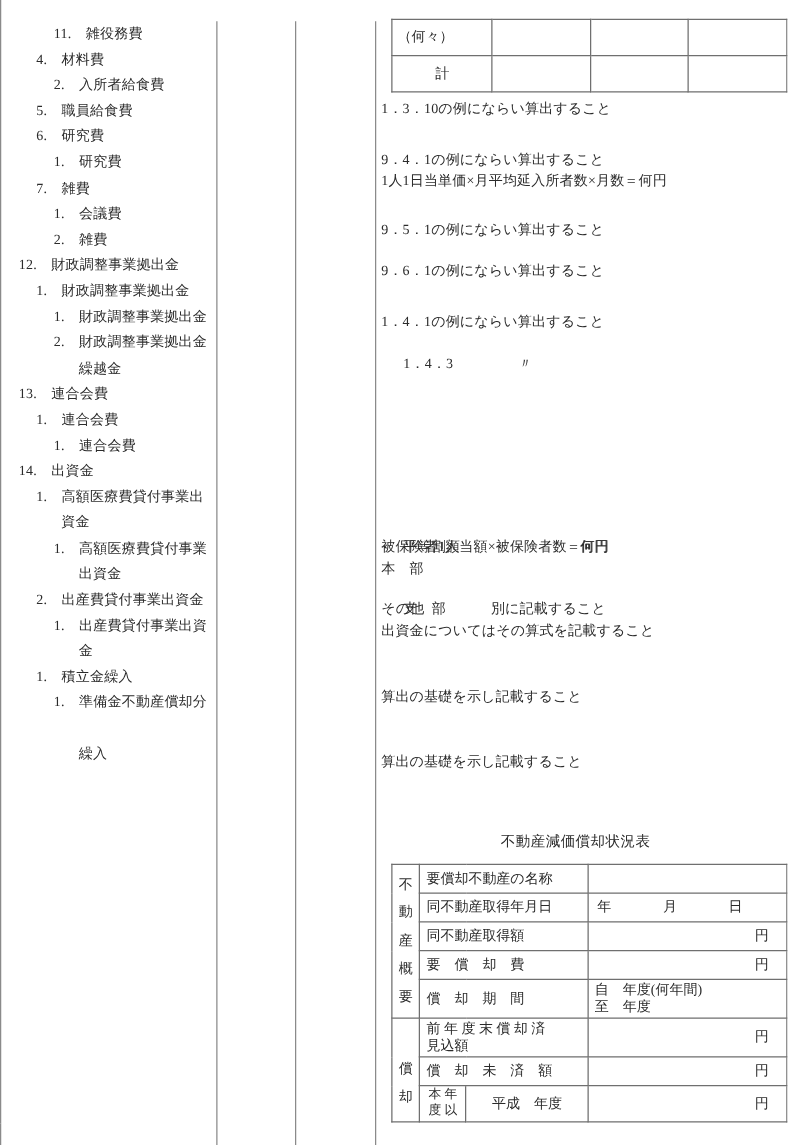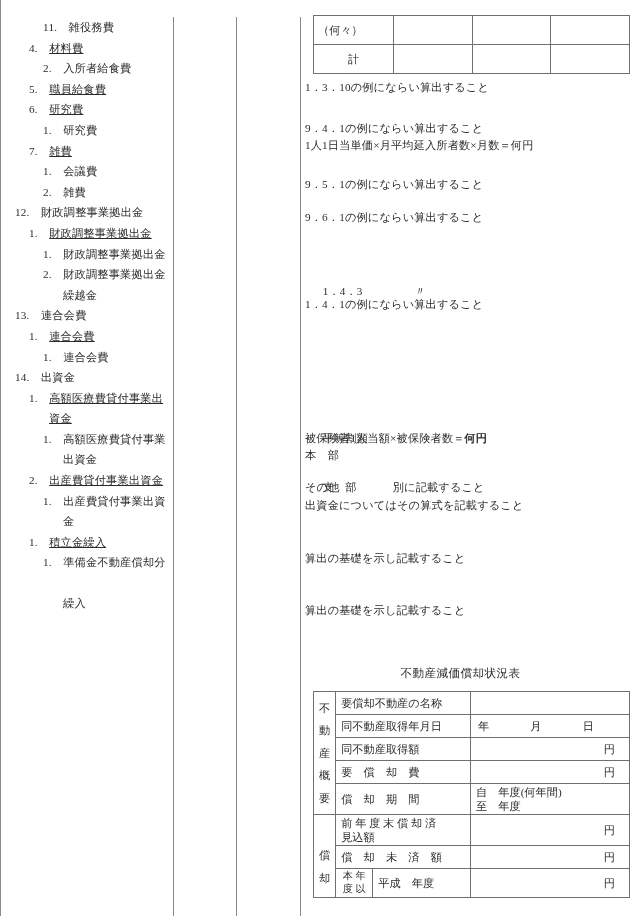--- a/index.html
+++ b/index.html
@@ -22,21 +22,21 @@
   .div3{left:300px;top:17px;height:899px;}
 
   
   #items{position:absolute;left:12px;top:17px;width:160px;}
   .item{
     font-size:11.2px;line-height:20.6px;
     white-space:pre-wrap;
     letter-spacing:.2px;
   }
   .lv1{padding-left:3px;}
-  .lv2{padding-left:17px;text-decoration:underline;}
+  .lv2{padding-left:17px;}
   .lv3{padding-left:31px;}
   .item .num{display:inline-block;text-align:right;}
   .cont{display:block;}
 
   
   #notes{position:absolute;left:305px;top:0;width:314px;}
   .note{
     position:absolute;
     font-size:11.2px;line-height:16.4px;
     white-space:pre;
@@ -71,21 +71,21 @@
     width:22px;
     text-align:center;
     font-size:11.2px;
     line-height:22.6px;
     padding:0 !important;
   }
   .vcell span{display:block;}
   .labelcell{width:128px;}
   .valcell{width:146px;}
   .subcell{width:34px;line-height:12.6px;font-size:10.2px;text-align:center;padding:1px 2px !important;}
-  .labelcell2{width:92px;}
+  .labelcell2{width:92px;text-align:center;}
   .spread2{
     display:flex;justify-content:space-between;
     padding:0 30px 0 2px;
   }
   .twoline{line-height:14px;}
   #dep-title{
     position:absolute;left:313px;top:666px;width:295px;
     text-align:center;font-size:11.6px;letter-spacing:.4px;
   }
 </style>
@@ -125,21 +125,21 @@
       <div class="item lv2"><span class="num">1.　</span><span>積立金繰入</span></div>
       <div class="item lv3"><span class="num">1.　</span><span>準備金不動産償却分</span><span class="cont" style="padding-left: 20px; margin-top: 20px;">繰入</span></div>
     </div>
 
   <div id="notes">
     <div class="note" style="top:79px;left:0;">1．3．10の例にならい算出すること</div>
     <div class="note" style="top:120px;left:0;">9．4．1の例にならい算出すること</div>
     <div class="note" style="top:137px;left:0;">1人1日当単価×月平均延入所者数×月数＝何円</div>
     <div class="note" style="top:176px;left:0;">9．5．1の例にならい算出すること</div>
     <div class="note" style="top:209px;left:0;">9．6．1の例にならい算出すること</div>
-    <div class="note" style="top:250px;left:0;margin-top:46px;">1．4．1の例にならい算出すること</div>
+    <div class="note" style="top:250px;left:0;">1．4．1の例にならい算出すること</div>
     <div class="note" style="top:267px;left:0;">
       <span>1．4．3</span><span class="sp" style="width:52px;"></span><span>〃</span>
     </div>
 
     <div class="note" style="top:414px;left:0;">
       <span>平等割額</span><span class="sp" style="width:96px;"></span><span>何円</span>
     </div>
     <div class="note" style="top:430px;left:0;">被保険者1人当額×被保険者数＝何円</div>
     <div class="note" style="top:447px;left:0;">本　部</div>
     <div class="note" style="top:463px;left:0;">

